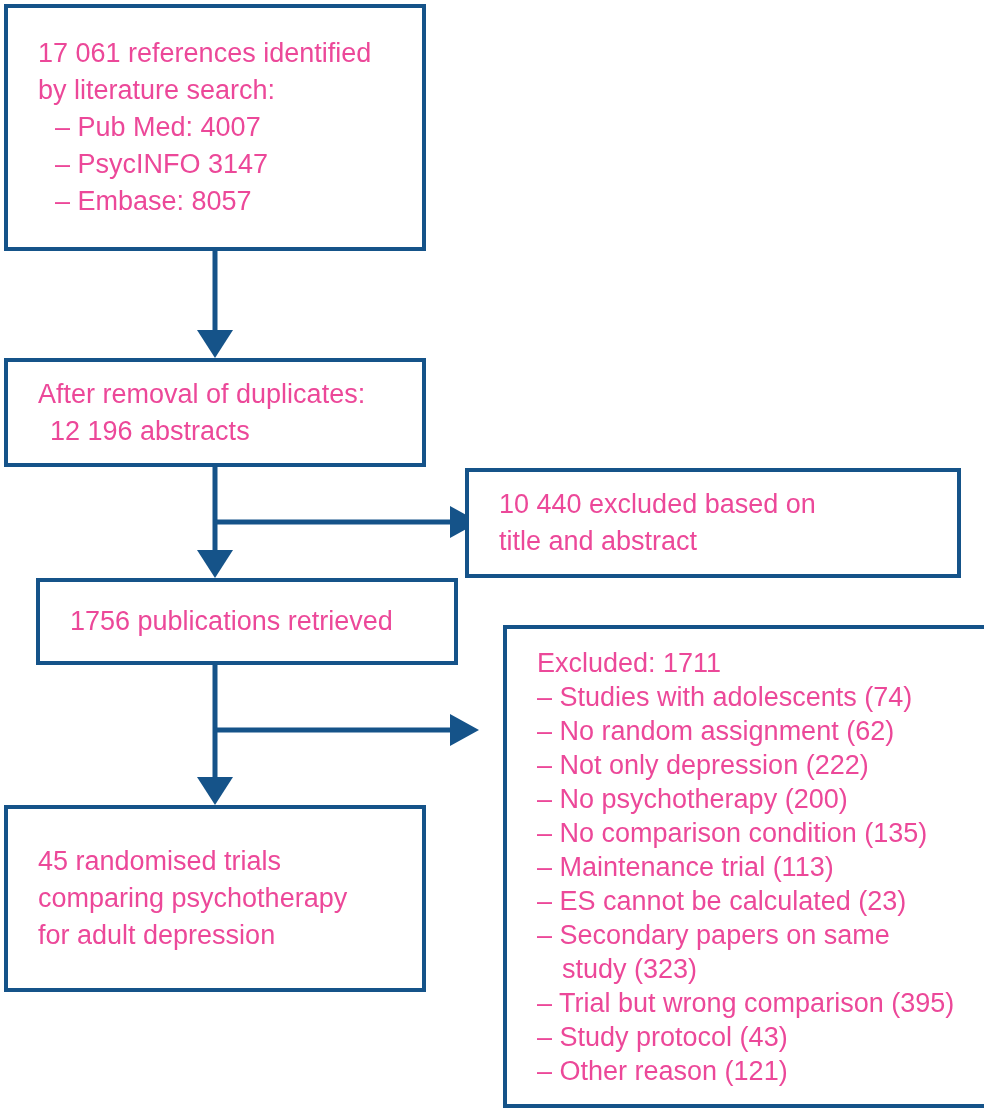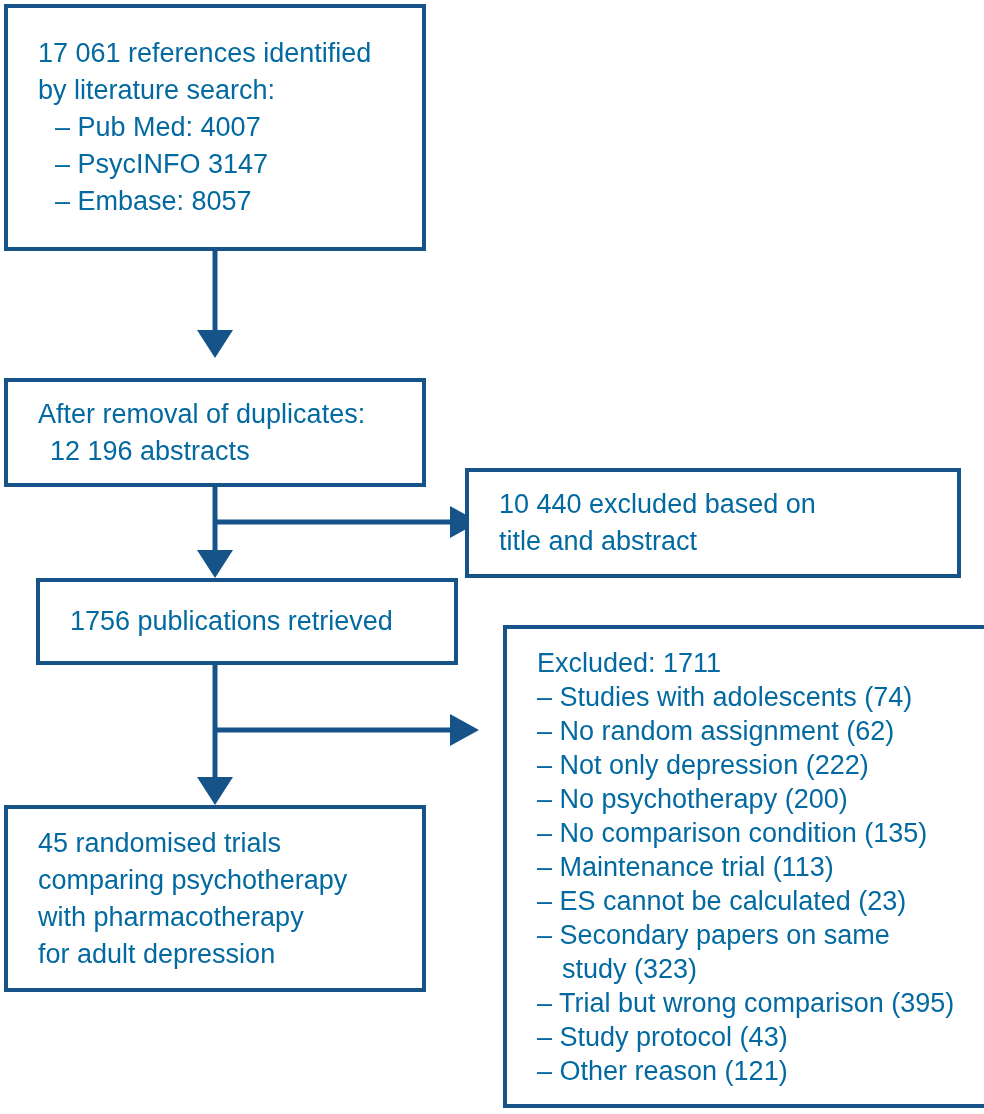--- a/index.html
+++ b/index.html
@@ -6,21 +6,21 @@
     margin: 0;
     padding: 0;
     background: #ffffff;
   }
   #canvas {
     position: relative;
     width: 829px;
     height: 1114px;
     background: #ffffff;
     font-family: "Liberation Sans", sans-serif;
-    color: #0369a1;
+    color: #ec4899;
   }
   #connectors {
     position: absolute;
     left: 0;
     top: 0;
     z-index: 0;
   }
   .box {
     position: absolute;
     box-sizing: border-box;
@@ -33,21 +33,21 @@
     padding-left: 30px;
     padding-right: 8px;
     font-size: 27px;
     line-height: 37px;
     white-space: nowrap;
   }
   .line { white-space: nowrap; }
   .indent-sm { padding-left: 17px; }
   .indent-xs { padding-left: 12px; }
   #box-identified { left: 4px;  top: 4px;   width: 422px; height: 247px; }
-  #box-duplicates { left: 4px;  top: 378px; width: 422px; height: 109px; }
+  #box-duplicates { left: 4px;  top: 358px; width: 422px; height: 109px; }
   #box-retrieved  { left: 4px;  top: 578px; width: 422px; height: 87px; margin-left: 32px;  }
   #box-included   { left: 4px;  top: 805px; width: 422px; height: 187px; }
   #box-excluded-screening { left: 465px; top: 468px; width: 496px; height: 110px; }
   #box-excluded-fulltext  { left: 483px; top: 625px; width: 496px; height: 483px; line-height: 34px; margin-left: 20px; }
   #box-excluded-fulltext .cont { padding-left: 25px; }
 </style>
 </head>
 <body>
 
 <div id="canvas">
@@ -109,17 +109,16 @@
     <div class="line">– Secondary papers on same</div>
     <div class="line cont">study (323)</div>
     <div class="line">– Trial but wrong comparison (395)</div>
     <div class="line">– Study protocol (43)</div>
     <div class="line">– Other reason (121)</div>
   </div>
 
   <div class="box" id="box-included">
     <div class="line">45 randomised trials</div>
     <div class="line">comparing psychotherapy</div>
-    <div class="line">with pharmacotherapy</div>
     <div class="line">for adult depression</div>
   </div>
 
 </div>
 
 </body></html>

